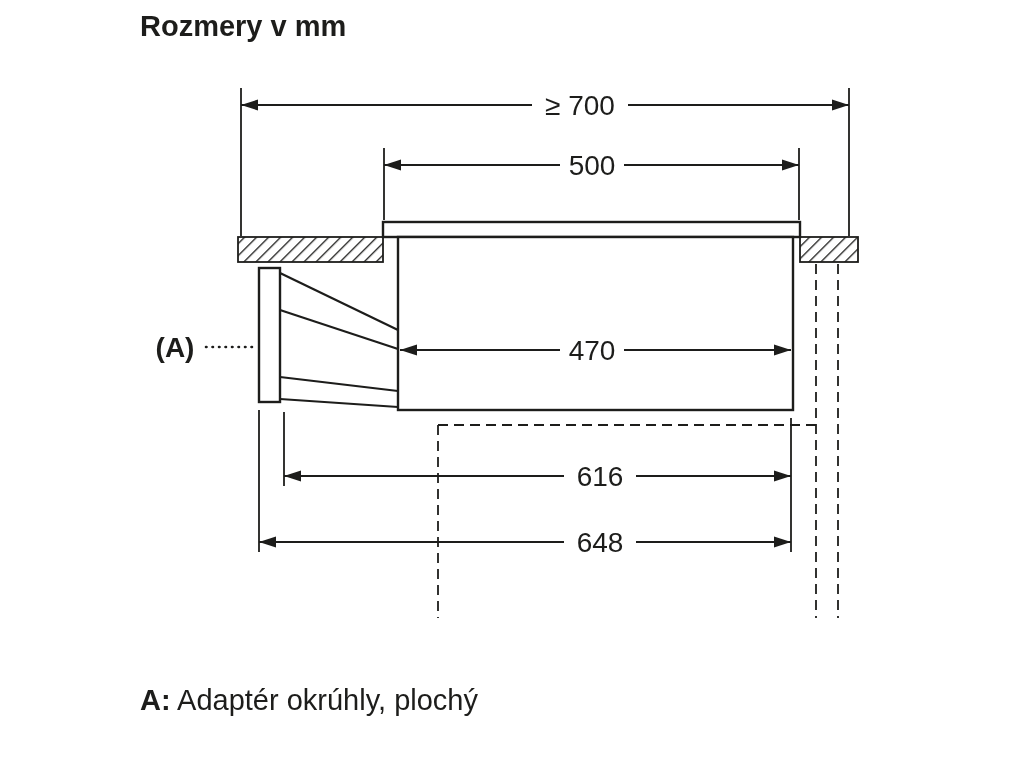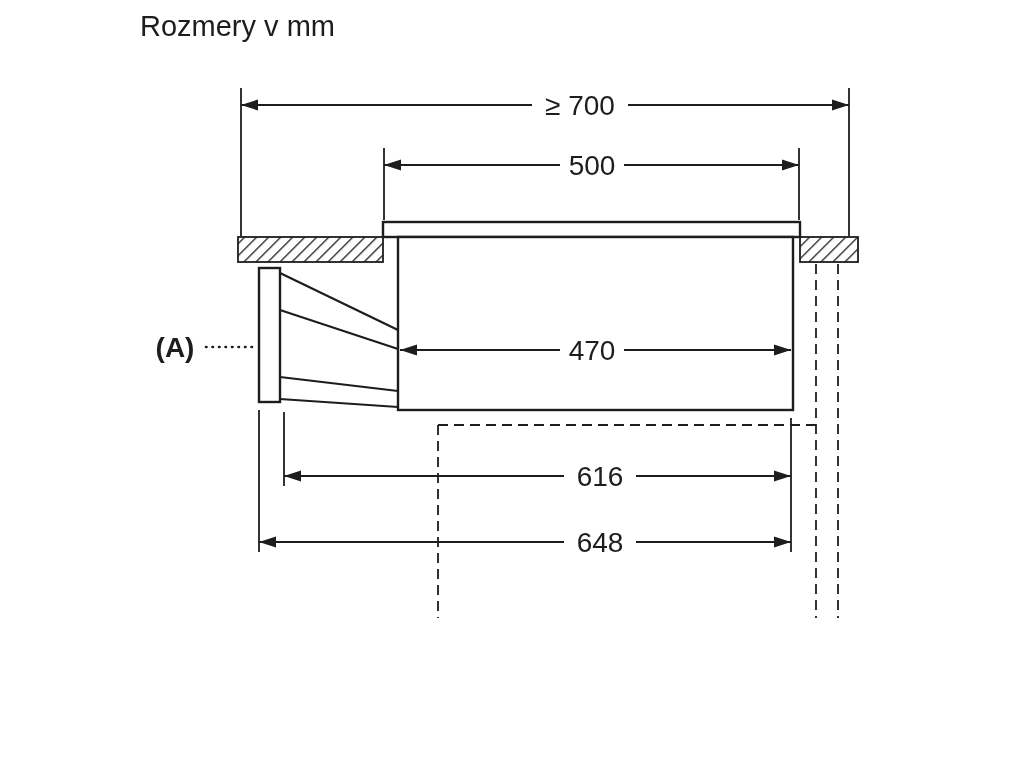--- a/index.html
+++ b/index.html
@@ -1,19 +1,19 @@
 <!DOCTYPE html>
 <html><head>
 <meta charset="utf-8">
 <style>
   * { margin:0; padding:0; box-sizing:border-box; }
   html,body { width:1024px; height:768px; background:#ffffff; }
   body { font-family:"Liberation Sans", sans-serif; color:#1d1d1b; }
   .page { position:relative; width:1024px; height:768px; background:#ffffff; overflow:hidden; }
-  .title { position:absolute; left:140px; top:10px; font-size:29px; font-weight:400; color:#1d1d1b; }
+  .title { position:absolute; left:140px; top:10px; font-size:29px; font-weight:700; color:#1d1d1b; }
   .footnote { position:absolute; left:140px; top:684px; font-size:29px; color:#1d1d1b; }
   .footnote .b { font-weight:bold; }
   svg.diagram { position:absolute; left:0; top:0; }
   svg text { font-family:"Liberation Sans", sans-serif; font-size:28px; fill:#1d1d1b; }
   .ln   { stroke:#1d1d1b; stroke-width:1.8; }
   .ln2  { stroke:#1d1d1b; stroke-width:2.2; fill:none; }
   .shape{ fill:#ffffff; stroke:#1d1d1b; stroke-width:2.4; }
   .hatchrect { fill:url(#hatch); stroke:#1d1d1b; stroke-width:1.8; }
   .dash { stroke:#1d1d1b; stroke-width:1.8; stroke-dasharray:10 6; fill:none; }
   .dot  { stroke:#1d1d1b; stroke-width:2.6; stroke-dasharray:0.5 6; stroke-linecap:round; }
@@ -101,14 +101,18 @@
       <polygon class="arr" points="791,542 774,536.5 774,547.5"></polygon>
       <text x="600" y="542" text-anchor="middle" dominant-baseline="central">648</text>
     </g>
 
     <g>
       <text x="175" y="347" text-anchor="middle" dominant-baseline="central" font-weight="bold">(A)</text>
       <line class="dot" x1="206" y1="347" x2="254" y2="347"></line>
     </g>
   </svg>
 
+  <div class="footnote">
+    <span class="b">A:</span>
+    <span>Adaptér okrúhly, plochý</span>
+  </div>
 
 </div>
 
 </body></html>

